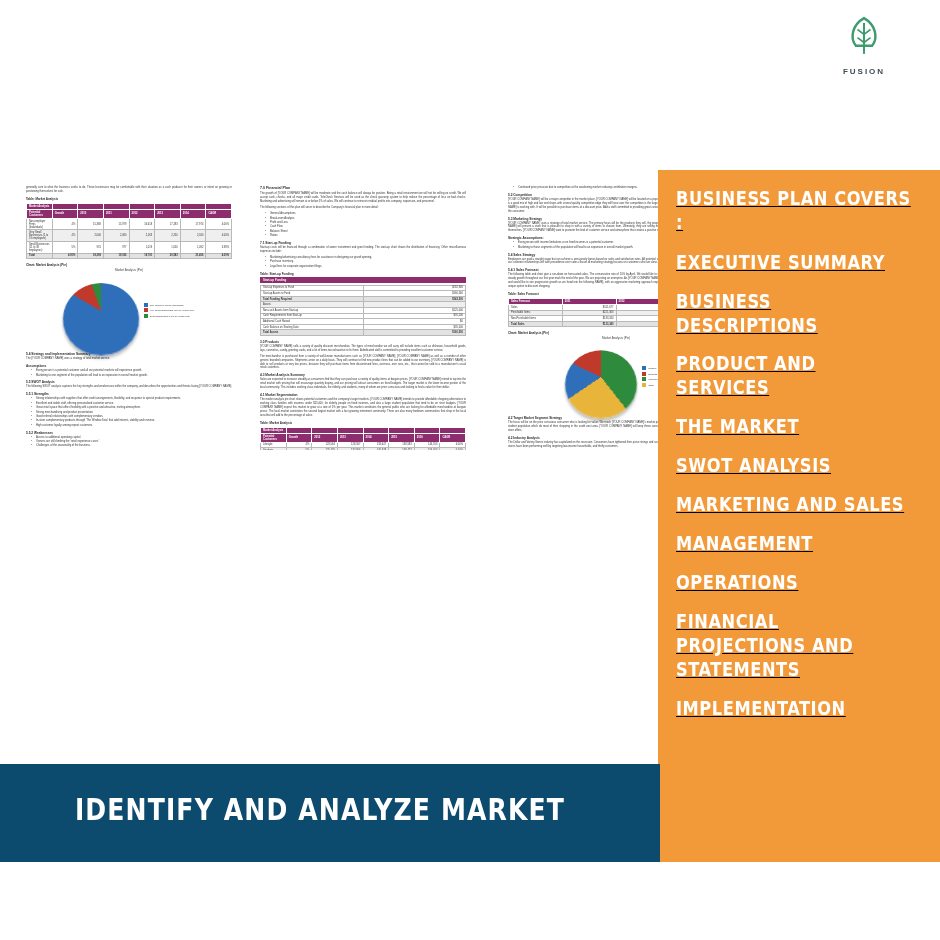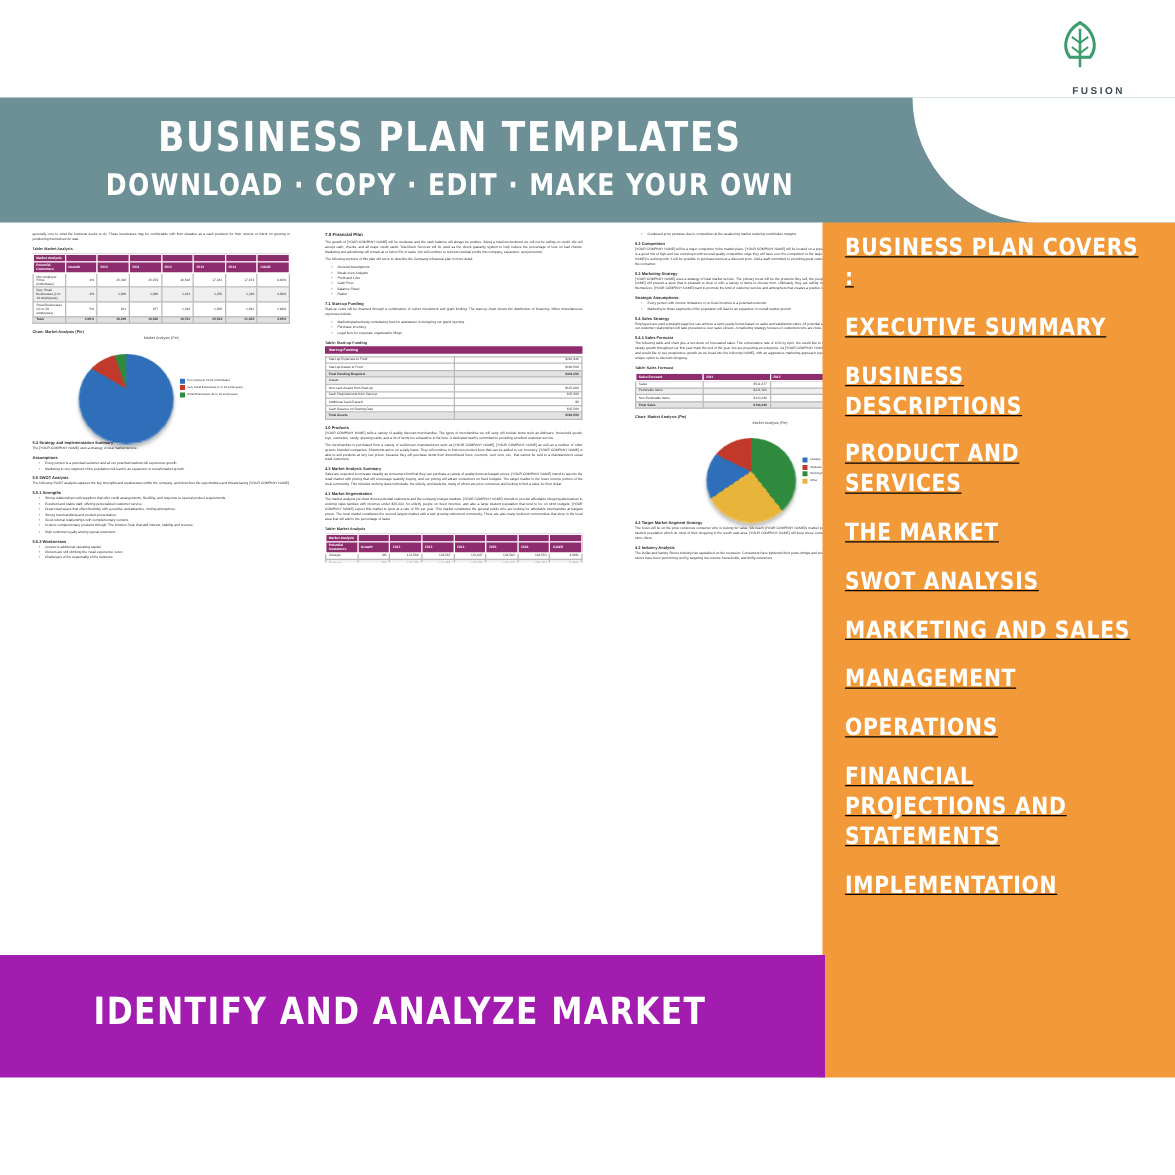--- a/index.html
+++ b/index.html
@@ -68,29 +68,28 @@
     width: 72px; height: 74px;
     z-index: 7;
     text-align: center;
   }
   .logo-name {
     font-size: 8px;
     letter-spacing: 2px;
     color: #3d4d52;
     font-weight: bold;
     margin-top: 1px;
-    text-align: right;
   }
 
   
   .footer {
     position: absolute;
     left: 0; bottom: 78px;
     width: 660px; height: 98px;
-    background: #a21caf;
+    background: #0c4a6e;
     z-index: 5;
   }
   .footer-title {
     position: absolute;
     left: 0; top: 28px;
     width: 640px;
     text-align: center;
     color: #ffffff;
     font-size: 30px;
     letter-spacing: 1.2px;
@@ -600,25 +599,20 @@
       <div class="panel-item">THE MARKET</div>
       <div class="panel-item">SWOT ANALYSIS</div>
       <div class="panel-item">MARKETING AND SALES</div>
       <div class="panel-item">MANAGEMENT</div>
       <div class="panel-item">OPERATIONS</div>
       <div class="panel-item">FINANCIAL PROJECTIONS AND STATEMENTS</div>
       <div class="panel-item">IMPLEMENTATION</div>
     </div>
   </div>
 
-  <div class="header">
-    <div class="header-title">BUSINESS PLAN TEMPLATES</div>
-    <div class="header-sub">DOWNLOAD · COPY · EDIT · MAKE YOUR OWN</div>
-    <div class="header-notch"></div>
-  </div>
 
   <div class="logo">
     <svg width="52" height="52" viewBox="0 0 64 64">
       <g fill="none" stroke="#3d9c6d" stroke-width="3">
         <path d="M32 10 C18 18, 14 34, 22 44 L42 44 C50 34, 46 18, 32 10 Z"></path>
         <path d="M32 16 L32 54" stroke-width="2.5"></path>
         <path d="M32 30 L24 24 M32 30 L40 24 M32 40 L24 34 M32 40 L40 34" stroke-width="2"></path>
       </g>
     </svg>
     <div class="logo-name">FUSION</div>

